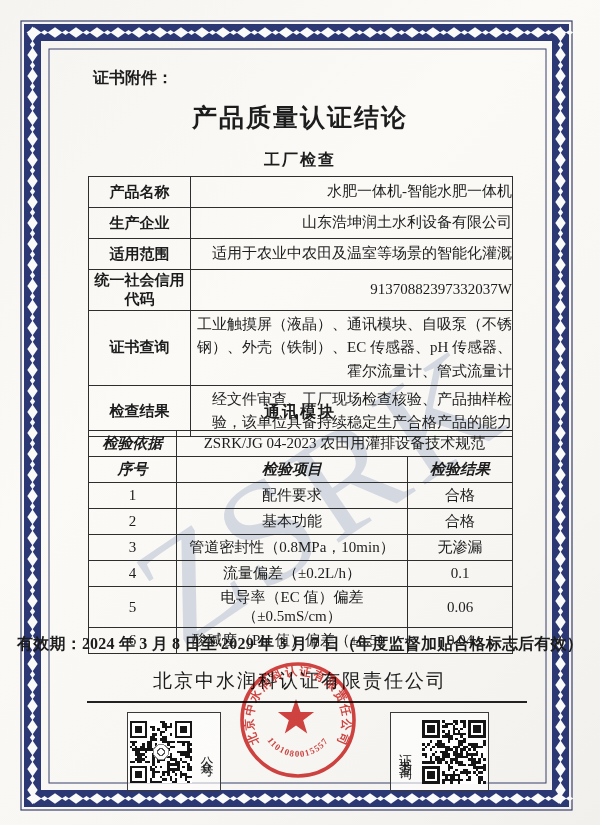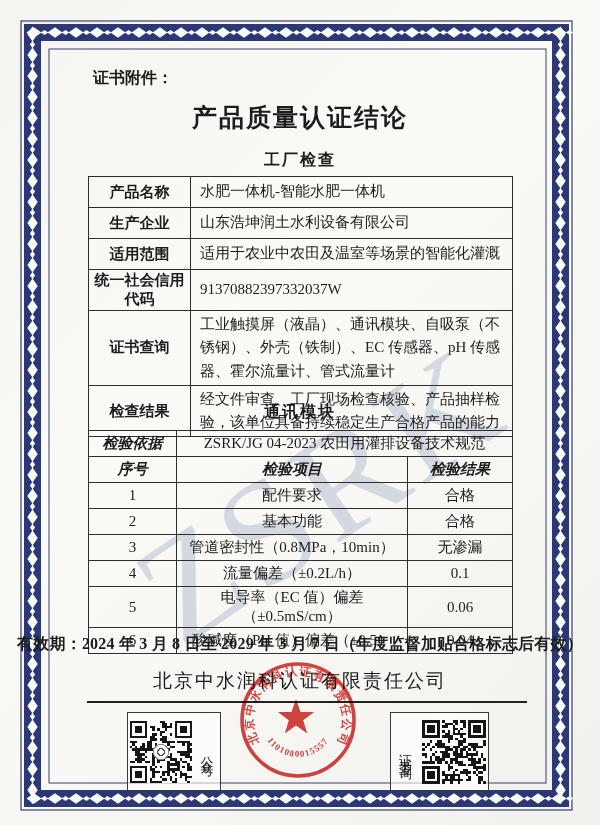--- a/index.html
+++ b/index.html
@@ -31,21 +31,21 @@
   .title{left:0;top:101px;width:100%;text-align:center;
     font-family:"Liberation Sans","DejaVu Sans",sans-serif;
     font-size:25px;font-weight:700;letter-spacing:2px;}
   .sec-head{left:0;width:100%;text-align:center;font-size:16px;font-weight:700;letter-spacing:2px;}
   .f-head{top:150px;}
   .s-head{top:402px;}
   table{border-collapse:collapse;table-layout:fixed;background:transparent;}
   td{border:1.4px solid #2e2e2e;font-size:15px;overflow:hidden;}
   .t1{left:88px;top:176px;width:424px;}
   .t1 td.lbl{text-align:center;font-weight:600;}
-  .t1 td.val{padding:2px 9px;line-height:1.55;text-align:left;}
+  .t1 td.val{padding:2px 0;line-height:1.55;text-align:right;}
   .t1 tr.short td{height:26px;}
   .t1 tr.tall td{height:45px;}
   .t2{left:88px;top:430px;width:424px;}
   .t2 td{height:23px;text-align:center;}
   .t2 td.hdr{font-weight:600;font-style:italic;}
   .validity{left:0;top:634px;width:100%;text-align:center;font-size:16px;font-weight:600;letter-spacing:0.2px;}
   .company{left:0;top:668px;width:100%;text-align:center;font-size:19px;letter-spacing:2px;}
   .rule{left:87px;top:701px;width:440px;height:2px;background:#222;}
   .qr-box{top:712px;height:77px;border:1.5px solid #3a3a3a;display:flex;background:rgba(255,255,255,0.6);}
   .qr-left{left:127px;width:92px;}

